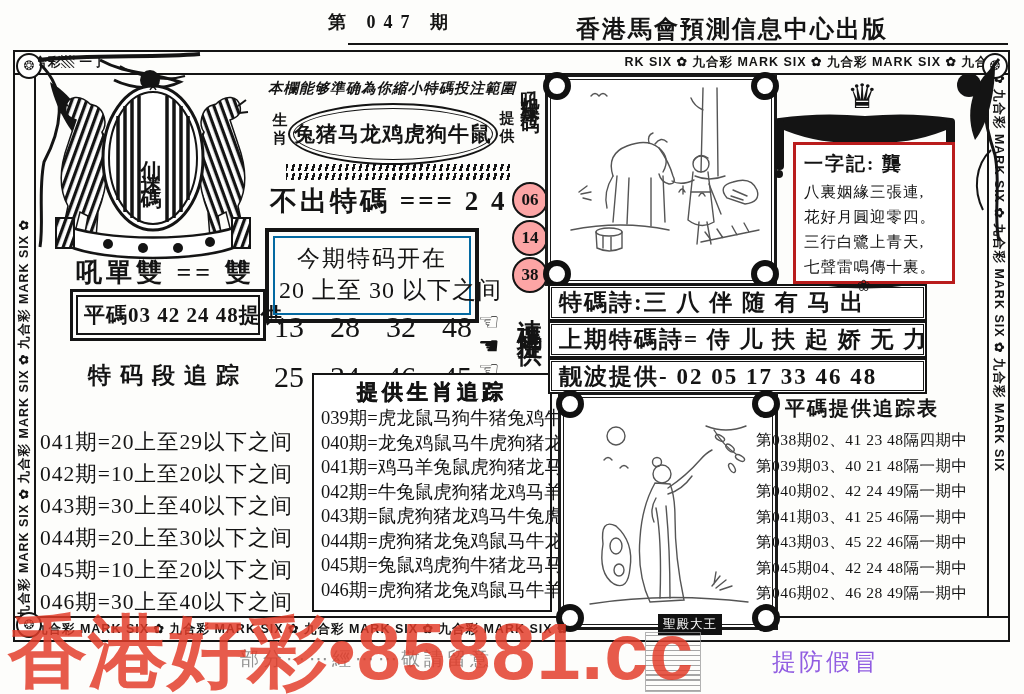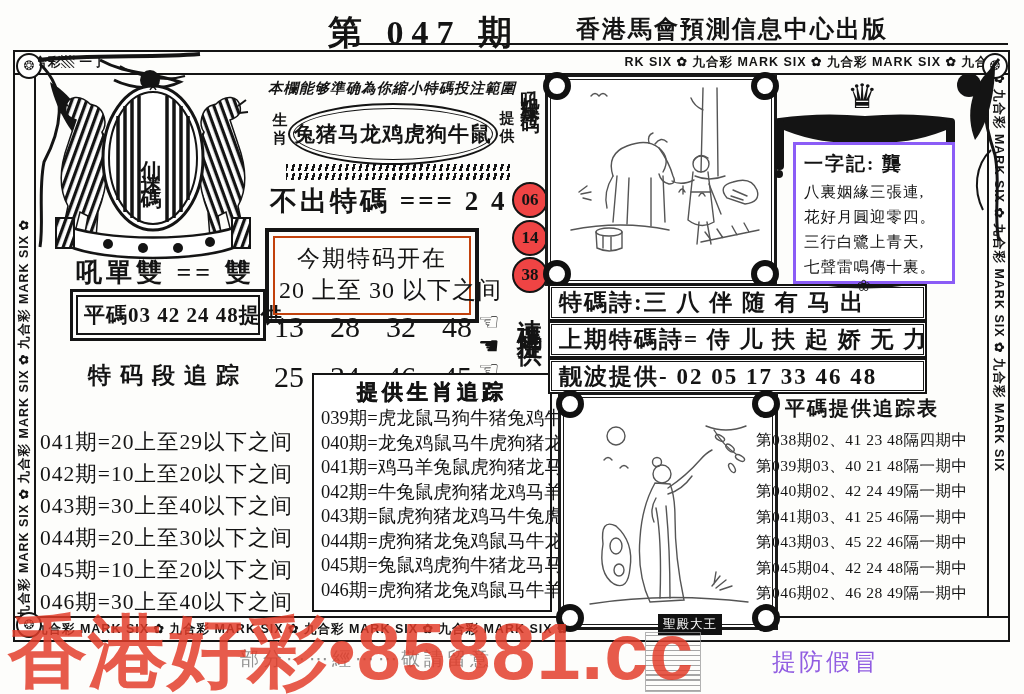--- a/index.html
+++ b/index.html
@@ -1,21 +1,21 @@
 <!DOCTYPE html>
 <html><head>
 <meta charset="utf-8">
 <style>
   html,body{margin:0;padding:0;background:#e8e8e4;}
   .page{position:relative;width:1024px;height:694px;background:#fdfdfb;overflow:hidden;
         font-family:"Liberation Serif", serif;color:#141414;}
   .abs{position:absolute;}
   .nowrap{white-space:nowrap;}
   
-  .issue{font-size:34px;letter-spacing:8px;font-weight:600;}
+  .issue{font-size:18px;letter-spacing:8px;font-weight:600;}
   .publisher{font-size:24px;letter-spacing:2px;font-weight:600;}
   .hrule{background:#141414;height:2px;}
   
   .frame{border:2px solid #141414;}
   .strip{overflow:hidden;font-family:"Liberation Sans",sans-serif;font-weight:bold;font-size:12.5px;
          letter-spacing:1px;color:#141414;}
   .strip-top{left:0;top:0;right:0;height:21px;border-bottom:2px solid #141414;display:flex;
              justify-content:space-between;align-items:center;padding:0 6px;}
   .strip-bottom{left:0;bottom:0;right:0;height:22px;border-top:2px solid #141414;display:flex;
                 align-items:center;padding:0 4px;}
@@ -36,44 +36,44 @@
   .banner{font-size:14.5px;font-weight:bold;letter-spacing:1px;}
   .sidechar{font-size:15px;font-weight:bold;writing-mode:vertical-rl;text-orientation:upright;
             letter-spacing:18px;}
   .oval{border:2px solid #141414;border-radius:50%;display:flex;align-items:center;justify-content:center;}
   .oval .oval2{border:1.5px solid #141414;border-radius:50%;width:calc(100% - 8px);height:calc(100% - 8px);
                display:flex;align-items:center;justify-content:center;}
   .zodiacline{font-size:21px;font-weight:bold;letter-spacing:1px;}
   .zigzag{background:repeating-linear-gradient(105deg,#141414 0 2.5px,transparent 2.5px 6.5px);}
   .exclude{font-size:27px;font-weight:bold;letter-spacing:3px;}
   .todaybox{border:4px solid #141414;}
-  .todaybox .inner{border:2px solid #c2410c;margin:4px;text-align:center;padding:5px 4px 7px;}
+  .todaybox .inner{border:2px solid #0369a1;margin:4px;text-align:center;padding:5px 4px 7px;}
   .tb1{font-size:23px;letter-spacing:2px;}
   .tb2{font-size:24px;letter-spacing:1px;}
   .numrow{display:flex;justify-content:space-between;font-size:30px;}
   .hands{display:flex;flex-direction:column;line-height:24px;font-size:24px;
          font-family:"DejaVu Sans",sans-serif;}
   
   .sistertitle{writing-mode:vertical-rl;text-orientation:upright;font-size:19px;font-weight:bold;
                letter-spacing:6px;}
   .circle{width:32px;height:32px;border:2.5px solid #141414;border-radius:50%;display:flex;
-          align-items:center;justify-content:center;font-size:17px;font-weight:bold;background:#ef4444;}
+          align-items:center;justify-content:center;font-size:17px;font-weight:bold;background:#fca5a5;}
   .lianma{writing-mode:vertical-rl;text-orientation:upright;font-size:25px;font-weight:bold;
           letter-spacing:8px;}
   
   .artframe{border:3px solid #1a1a1a;background:#fff;
             box-shadow:inset 0 0 0 2px #fff, inset 0 0 0 3px #1a1a1a;}
   .ring{position:absolute;width:16px;height:16px;border:6px solid #111;border-radius:50%;background:#fff;}
   
   .poemrow{border:2px solid #141414;box-shadow:inset 0 0 0 1px #fff, inset 0 0 0 2px #141414;
            display:flex;align-items:center;padding-left:9px;background:#fff;white-space:nowrap;}
   .poemrow.b{font-size:23px;font-weight:bold;letter-spacing:2px;}
   .poemrow.n{font-size:23px;font-weight:600;letter-spacing:2px;}
   
-  .canopypanel{border:3px solid #8b5cf6;background:#fff;padding:6px 8px 2px;}
+  .canopypanel{border:3px solid #b91c1c;background:#fff;padding:6px 8px 2px;}
   .owtitle{font-size:19px;font-weight:bold;letter-spacing:2px;margin-bottom:2px;}
   .owline{font-size:15.5px;line-height:25px;letter-spacing:1px;}
   .crownglyph{font-size:34px;font-family:"DejaVu Sans",sans-serif;}
   .flowerglyph{font-size:16px;font-family:"DejaVu Sans",sans-serif;}
   
   .ztbox{border:2.5px solid #141414;background:#fff;}
   .zttitle{font-size:21px;font-weight:bold;letter-spacing:4px;text-align:center;margin-top:3px;
            -webkit-text-stroke:.6px #141414;}
   .ztrow{font-size:18.5px;line-height:24.5px;white-space:nowrap;padding-left:7px;}
   

